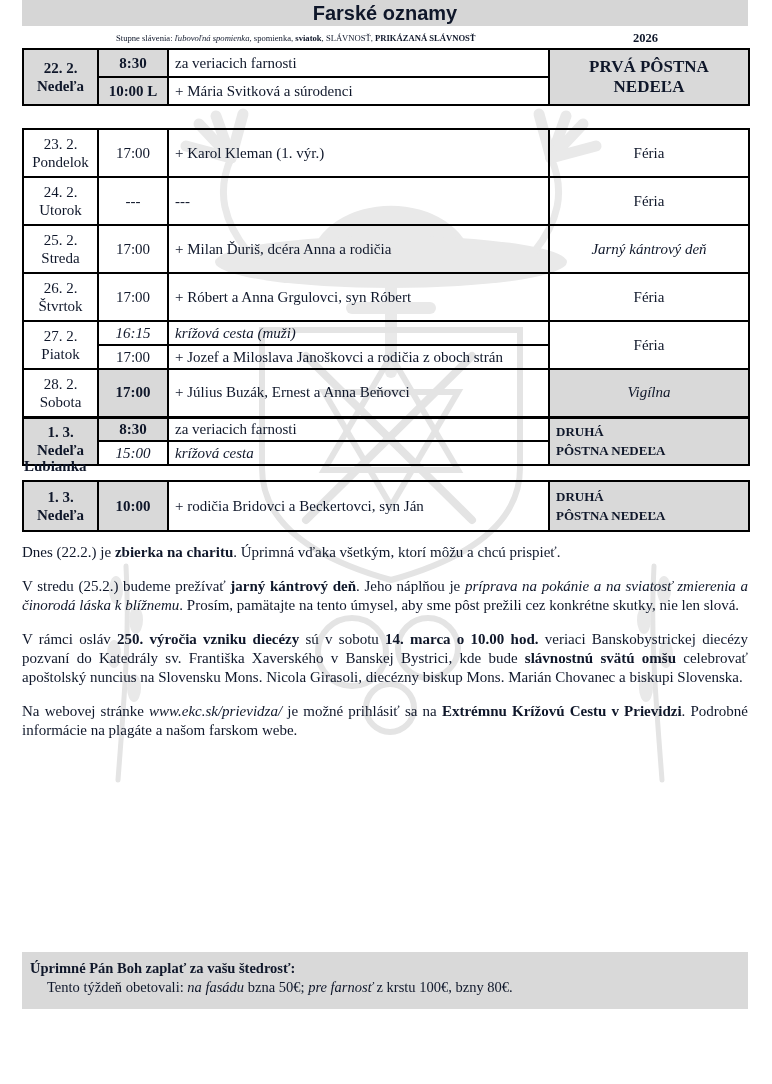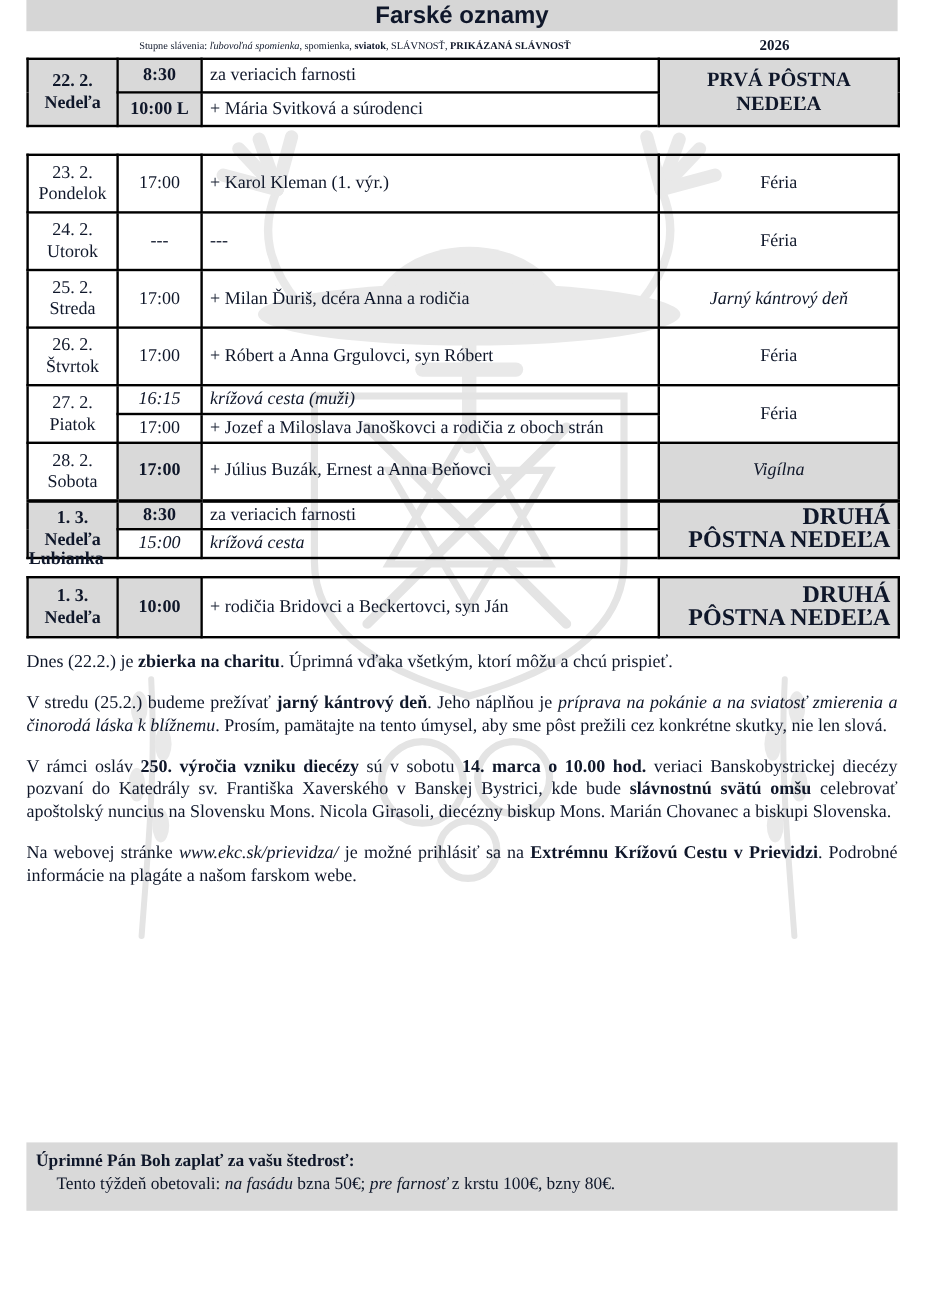--- a/index.html
+++ b/index.html
@@ -24,21 +24,21 @@
   tr.heavy td{border-top:3px solid #000;}
   .shade{background:#d9d9d9;}
   .b{font-weight:bold;}
   .i{font-style:italic;}
   .date{text-align:center;line-height:18px;padding:0 2px;}
   .time{text-align:center;}
   .desc{text-align:left;padding-left:9px;}
   .note{text-align:center;}
   .dl{display:block;}
   .feast-big{font-weight:bold;font-size:17px;text-align:center;}
-  .feast2{font-weight:bold;font-size:20px;text-align:right;line-height:19px;}
+  .feast2{font-weight:bold;font-size:13px;text-align:left;line-height:19px;}
 
   #t-sunday{top:48px;}
   #t-week{top:128px;}
   #t-lub{top:480px;}
   tr.h28{height:28px;}
   tr.h48{height:48px;}
   tr.h24{height:24px;}
   tr.h50{height:50px;}
 
   

